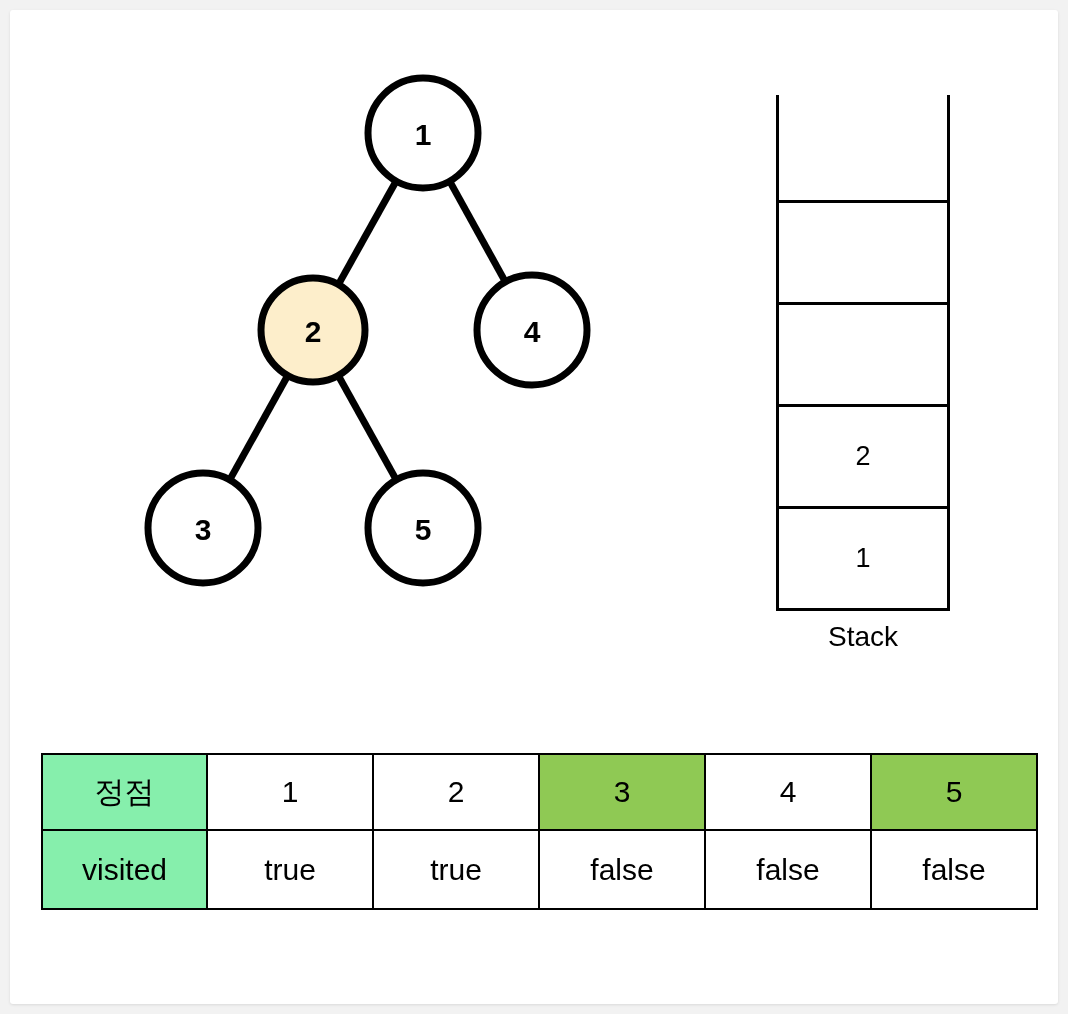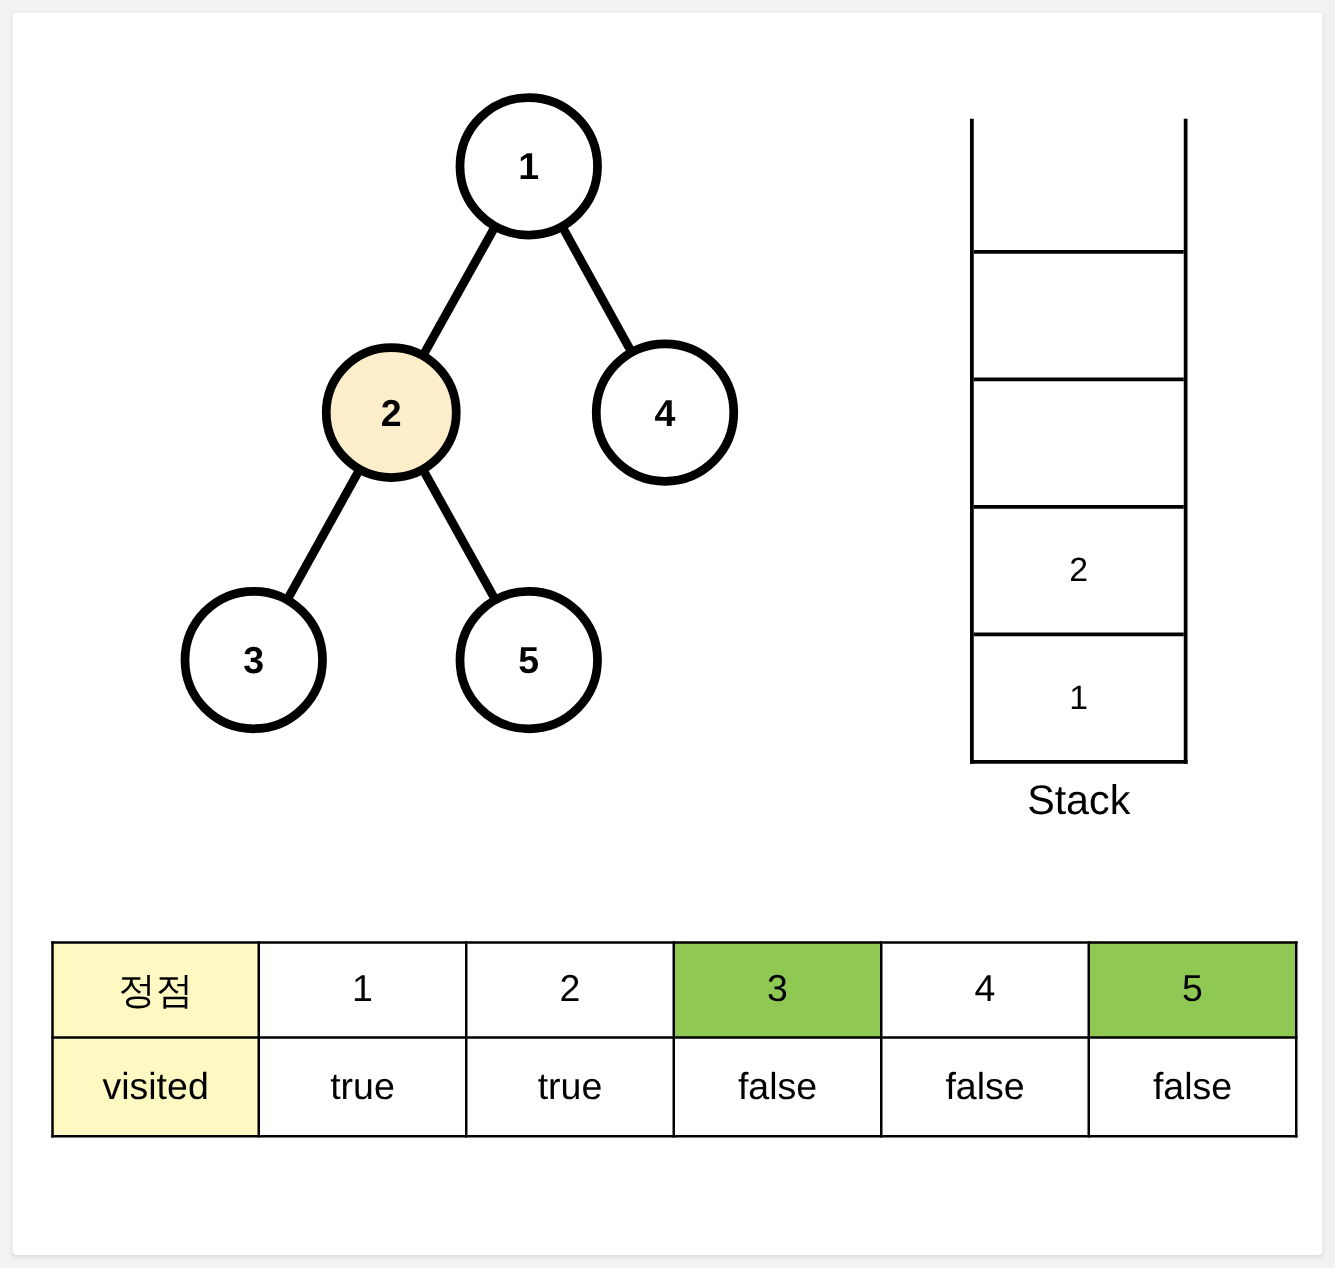--- a/index.html
+++ b/index.html
@@ -79,21 +79,21 @@
     color: #000;
     box-sizing: border-box;
   }
   .stack-cell.first {
     border-top: none;
     height: 105px;
   }
   .stack-caption {
     text-align: center;
     margin-top: 10px;
-    font-size: 33px;
+    font-size: 28px;
     color: #000;
     width: 168px;
     margin-left: auto;
     margin-right: auto;
   }
   
   #state-table {
     position: absolute;
     left: 31px;
     top: 743px;
@@ -106,21 +106,21 @@
     vertical-align: middle;
     font-size: 30px;
     color: #000;
     font-weight: normal;
     padding: 0;
     height: 76px;
     background: #ffffff;
   }
   #state-table .rowhead {
     width: 163px;
-    background: #fef9c3;
+    background: #86efac;
   }
   #state-table .datacell {
     width: 164px;
   }
   #state-table td.green {
     background: #8fc954;
   }
   #state-table tr.row-vertex td { height: 74px; }
   #state-table tr.row-index td { height: 77px; }
   #state-table tr.row-visited td { height: 77px; margin-left: 48px; }

